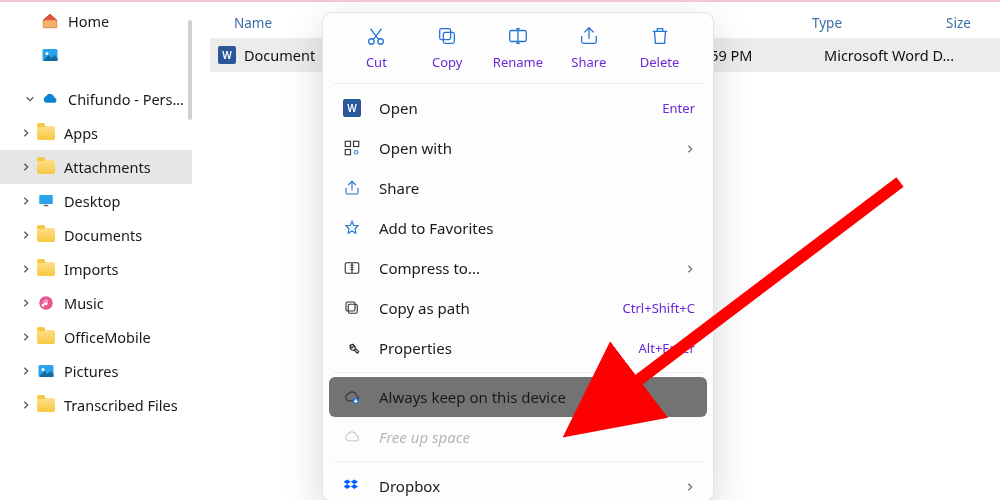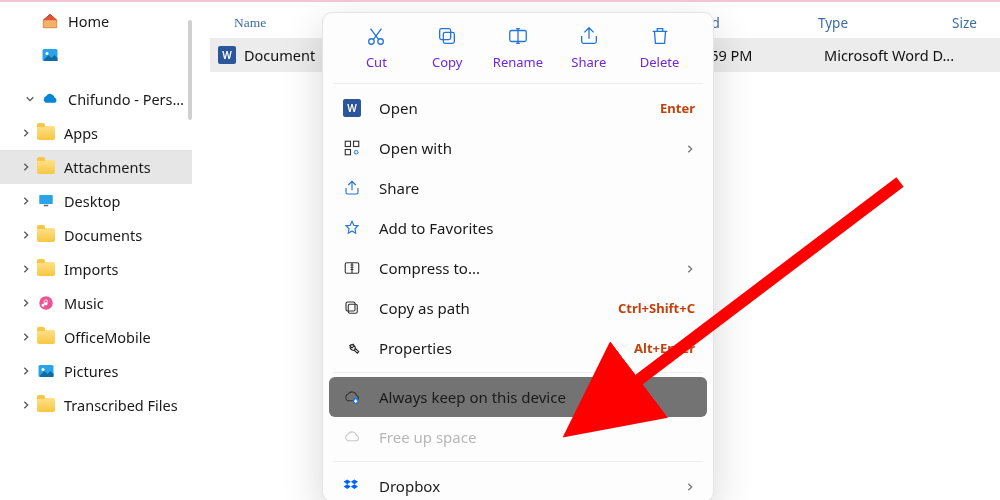--- a/index.html
+++ b/index.html
@@ -31,23 +31,23 @@
   .tree-label { white-space: nowrap; overflow: hidden; text-overflow: ellipsis; flex: 1; }
 
   
   .folder { width: 18px; height: 14px; background: linear-gradient(#ffe08a,#f6c742); border-radius: 2px; position: relative; }
   .folder::before { content:""; position:absolute; left:0; top:-3px; width:8px; height:4px; background:#f6c742; border-radius:2px 2px 0 0;}
   .home-ico svg, .picture-ico svg, .cloud-ico svg, .desk-ico svg, .music-ico svg { width: 18px; height: 18px; }
 
   
   .list-area { position: absolute; left: 210px; right: 0; top: 6px; }
   .columns { display: flex; color: #3a6ea5; font-size: 13.5px; height: 30px; align-items: center; }
-  .col-name { width: 160px; padding-left: 24px; font-family: Liberation Serif, serif; }
+  .col-name { width: 160px; padding-left: 24px; }
   .columns .spacer { flex: 1; }
-  .col-right-group { display: flex; align-items: center; gap: 64px; padding-right: 8px;}
+  .col-right-group { display: flex; align-items: center; gap: 64px; padding-right: 14px;}
   .col-mod { width: 50px;} .col-type { width: 70px;} .col-size { width: 40px; }
   .sort-ind { position:absolute; left:170px; top:-2px; }
   .file-row {
     display: flex; align-items: center; height: 34px; font-size: 14.5px; color: #111;
   }
   .file-row.selected { background: #ececec; }
   .file-icon { width: 20px; margin-left: 8px; margin-right: 6px; display:inline-flex;}
   .file-name { width: 86px; white-space:nowrap; overflow:hidden; }
   .file-date { position:absolute; left: 488px; text-align:left; }
   .file-type { position:absolute; left: 614px; width: 140px; white-space:nowrap; overflow:hidden; text-overflow:ellipsis;}
@@ -66,26 +66,26 @@
   .cm-tool-icon svg { width: 22px; height: 22px; stroke:#2373d8; stroke-width:1.4; fill:none;}
   .cm-tool-label { font-size: 13px; color: #6d28d9; }
 
   .cm-sep { height: 1px; background: #eee; margin: 4px 4px; }
 
   .cm-item {
     display: flex; align-items: center; height: 40px; padding: 0 12px;
     font-size: 15px; color: #1a1a1a; border-radius: 6px; cursor:pointer;
   }
   .cm-item.hover { background: #737373; }
-  .cm-item.disabled { color: #b7b7b7; cursor: default; }
+  .cm-item.disabled { color: #b7b7b7; cursor: default; font-style: italic; }
   .cm-item-icon { width: 22px; display:flex; align-items:center; justify-content:center; margin-right: 16px; }
   .cm-item-icon svg { width: 18px; height: 18px; stroke:#333; stroke-width:1.5; fill:none; }
   .cm-item-icon.blue svg { stroke:#2373d8; }
   .cm-item-label { flex: 1; white-space: nowrap; }
-  .cm-item-accel { font-size: 13px; color: #c2410c; font-weight: bold; }
+  .cm-item-accel { font-size: 13px; color: #6d28d9; }
   .cm-item-chev svg { width:10px;height:10px;stroke:#777;stroke-width:1.6;fill:none;}
 
   
   .arrow-overlay { position: absolute; left: 0; top: 0; width: 1000px; height: 500px; pointer-events: none; }
 
   
   .word-ico { width:18px;height:18px;background:#2b579a;border-radius:2px;display:flex;align-items:center;justify-content:center;color:#fff;font-size:10px;font-weight:600;}
 </style>
 </head>
 <body>

